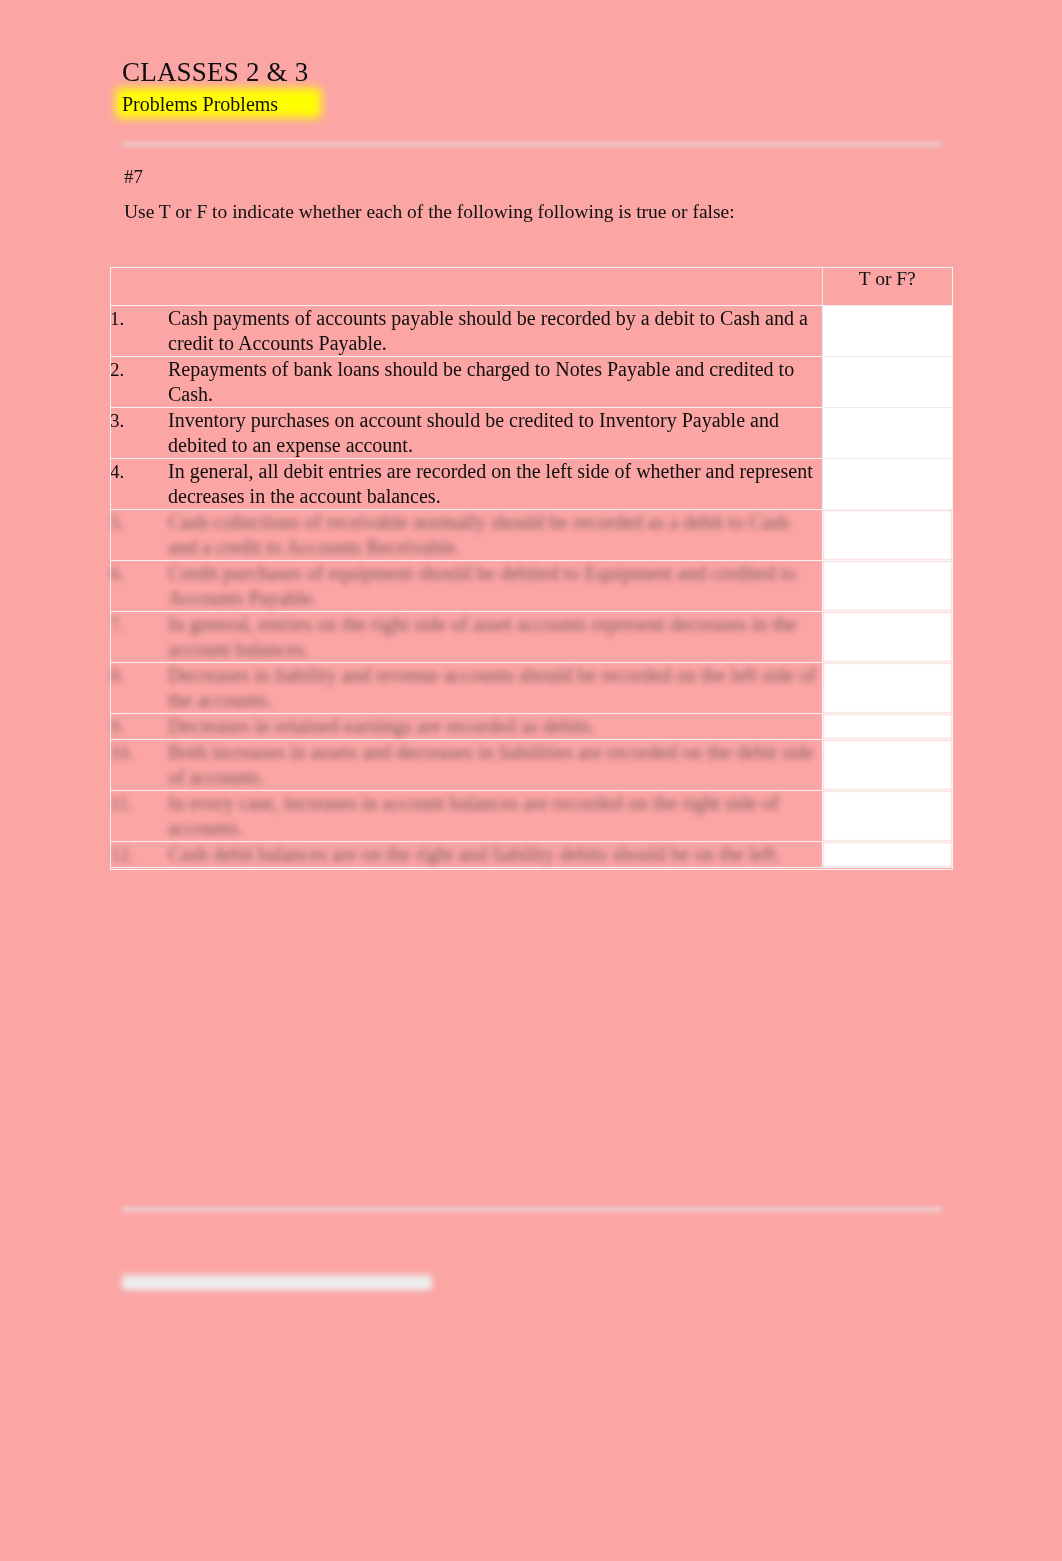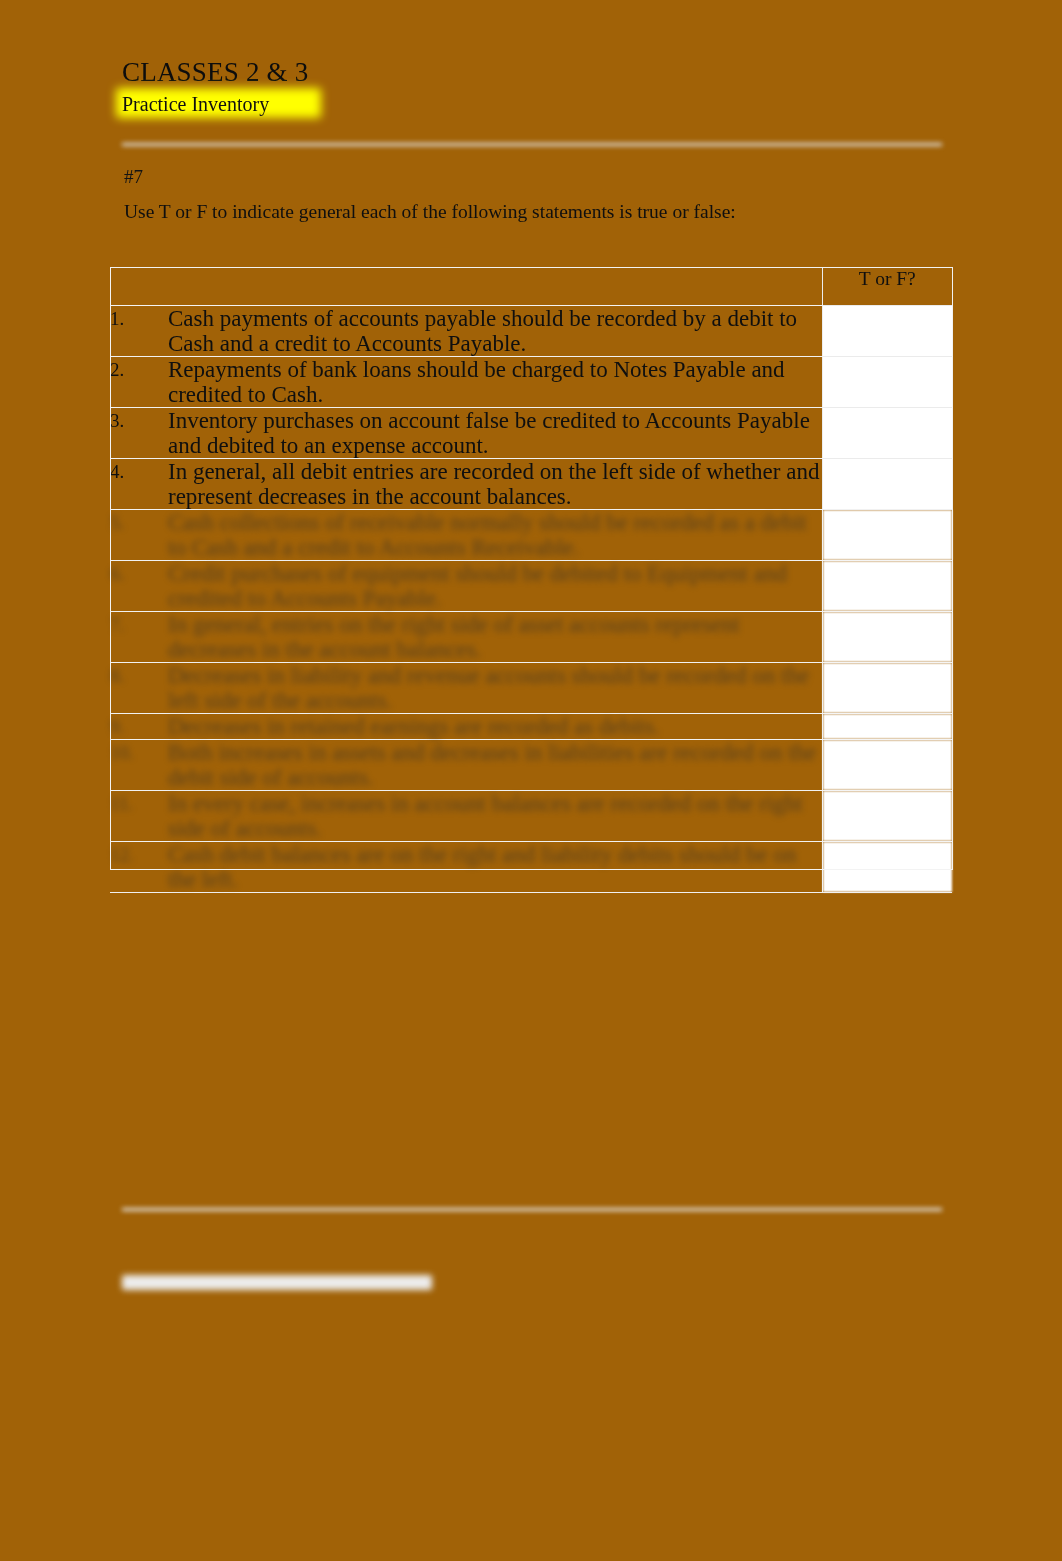--- a/index.html
+++ b/index.html
@@ -14,21 +14,21 @@
     height: 1561px;
     position: relative;
     overflow: hidden;
   }
 
   .page {
     position: absolute;
     top: 0; left: 0;
     width: 1062px;
     height: 1561px;
-    background: #a16207;
+    background: #fca5a5;
   }
 
   
   .doc-header {
     position: absolute;
     left: 122px;
     top: 55px;
     width: 700px;
   }
   .title-main {
@@ -142,21 +142,21 @@
     font-size: 19px;
     line-height: 25px;
     padding-top: 4px;
     color: #0f0f0f;
   }
   .cell-text {
     padding-left: 8px;
     padding-right: 10px;
     padding-top: 4px;
     padding-bottom: 2px;
-    font-size: 23px;
+    font-size: 20px;
     line-height: 25px;
     color: #0f0f0f;
     margin-top: 9px;
   }
 
   
   .blurred .cell-num,
   .blurred .cell-text {
     filter: blur(3.1px);
     opacity: 0.62;
@@ -204,28 +204,28 @@
 </style>
 </head>
 <body>
 
 <div class="page">
 
   <div class="doc-header">
     <div class="title-main">CLASSES 2 &amp; 3</div>
     <div class="subtitle-wrap">
       <span class="subtitle-hl"></span>
-      <span class="subtitle-text">Practice Inventory</span>
+      <span class="subtitle-text">Problems Problems</span>
     </div>
   </div>
 
   <div class="header-rule"></div>
 
   <div class="qnum">#7</div>
-  <div class="qprompt">Use T or F to indicate general each of the following statements is true or false:</div>
+  <div class="qprompt">Use T or F to indicate whether each of the following following is true or false:</div>
 
   <table class="tf-table">
     <colgroup>
       <col class="col-num">
       <col class="col-text">
       <col class="col-ans">
     </colgroup>
     <thead>
       <tr>
         <th class="hdr-blank hdr-pad"></th>
@@ -239,21 +239,21 @@
           <td class="cell-text">Cash payments of accounts payable should be recorded by a debit to Cash and a credit to Accounts Payable.</td>
           <td class="cell-ans"></td>
         </tr>
         <tr>
           <td class="cell-num">2.</td>
           <td class="cell-text">Repayments of bank loans should be charged to Notes Payable and credited to Cash.</td>
           <td class="cell-ans"></td>
         </tr>
         <tr>
           <td class="cell-num">3.</td>
-          <td class="cell-text">Inventory purchases on account false be credited to Accounts Payable and debited to an expense account.</td>
+          <td class="cell-text">Inventory purchases on account should be credited to Inventory Payable and debited to an expense account.</td>
           <td class="cell-ans"></td>
         </tr>
         <tr>
           <td class="cell-num">4.</td>
           <td class="cell-text">In general, all debit entries are recorded on the left side of whether and represent decreases in the account balances.</td>
           <td class="cell-ans"></td>
         </tr>
         <tr class="blurred">
           <td class="cell-num">5.</td>
           <td class="cell-text">Cash collections of receivable normally should be recorded as a debit to Cash and a credit to Accounts Receivable.</td>

